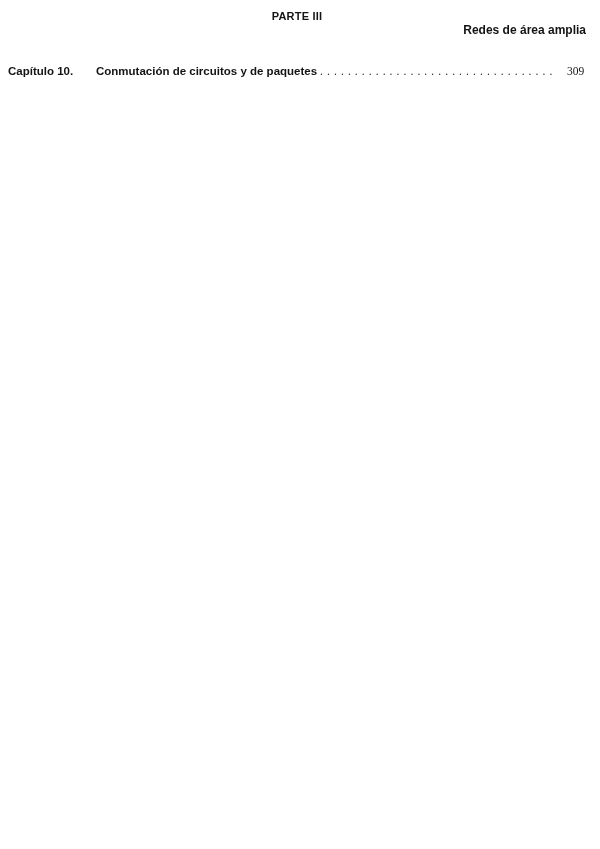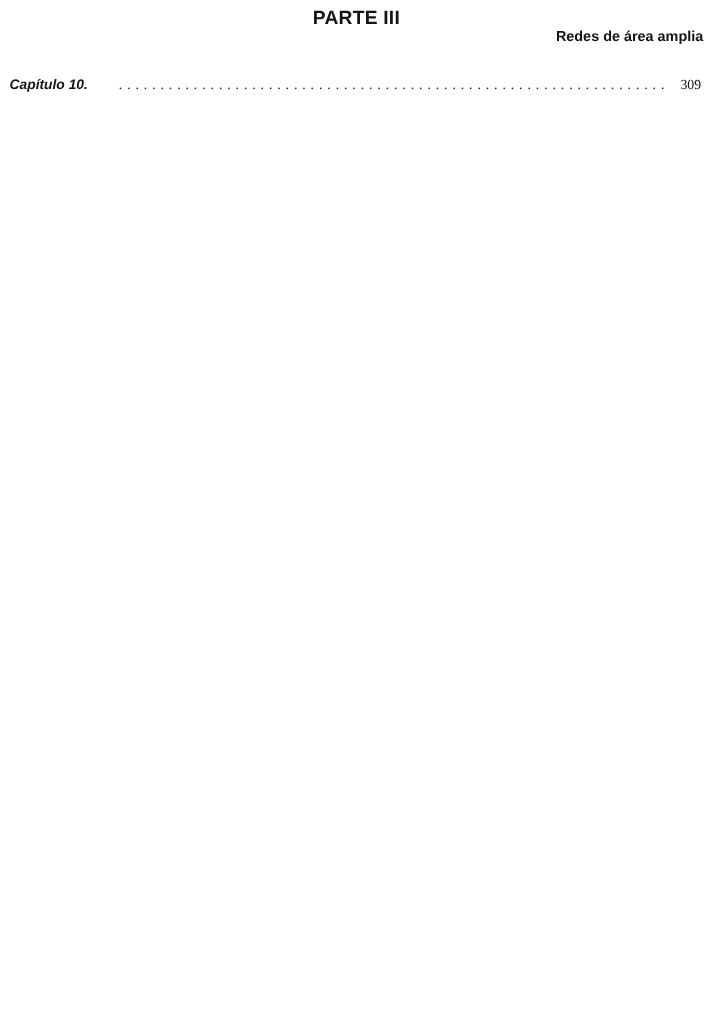--- a/index.html
+++ b/index.html
@@ -16,32 +16,32 @@
     background: #fff;
     padding: 7px 14px 10px 8px;
   }
   .part-header {
     text-align: center;
     font-family: "Liberation Sans", sans-serif;
     font-weight: bold;
     line-height: 14px;
     padding-top: 2px;
   }
-  .part-label { font-size: 16px; letter-spacing: 0.2px; }
+  .part-label { font-size: 11px; letter-spacing: 0.2px; }
   .part-title { font-size: 12px; text-align: right; }
 
   .toc { margin-top: 21px; }
 
   .row {
     display: flex;
     align-items: baseline;
     font-size: 11.5px;
     line-height: 12.4px;
   }
-  .row .num   { flex: none; white-space: nowrap; font-style: italic; }
+  .row .num   { flex: none; white-space: nowrap; }
   .row .title { white-space: nowrap; }
   .row .dots  {
     flex: 1;
     overflow: hidden;
     white-space: nowrap;
     margin: 0 4px 0 3px;
     font-family: "Liberation Serif", serif;
     font-weight: normal;
     color: #2b2b2b;
   }
@@ -70,17 +70,18 @@
 <body>
 
 <div class="page">
   <div class="part-header">
     <div class="part-label">PARTE III</div>
     <div class="part-title">Redes de área amplia</div>
   </div>
   <div class="toc" id="toc">
       <div class="row chapter">
         <span class="num">Capítulo 10.</span>
+        <span class="title">Conmutación de circuitos y de paquetes</span>
         <span class="dots"></span>
         <span class="page">309</span>
       </div>
     </div>
 </div>
 
 </body></html>

